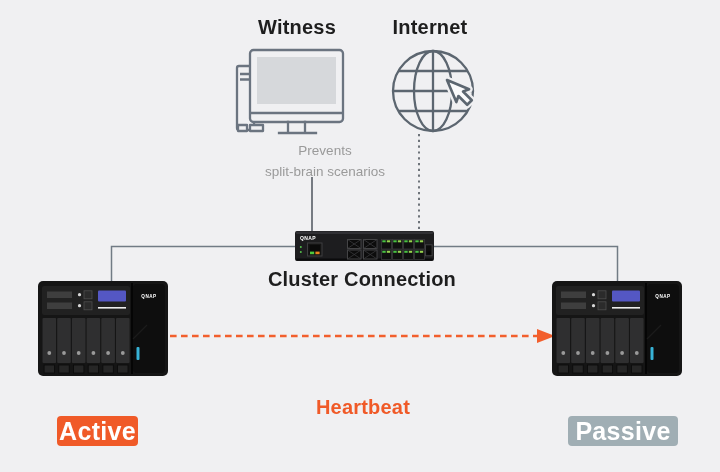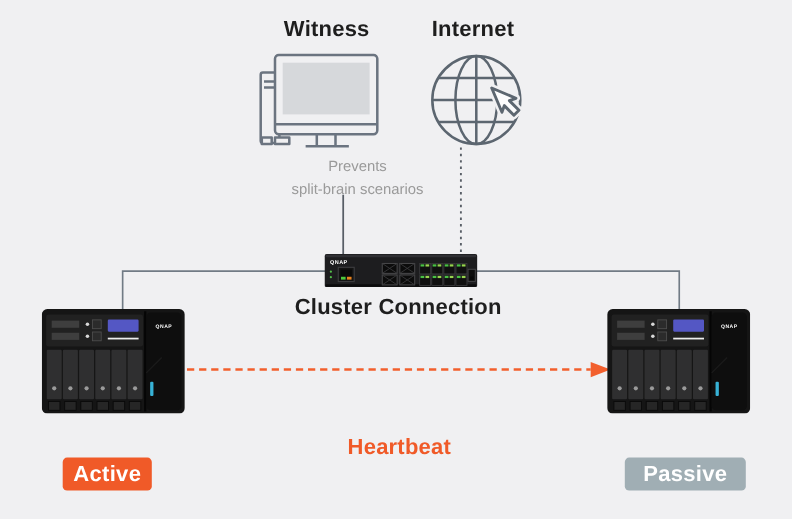--- a/index.html
+++ b/index.html
@@ -7,21 +7,21 @@
   .stage{
     position:relative;width:720px;height:472px;background:#F0F0F2;overflow:hidden;
   }
   .abs{position:absolute;}
   .centered{transform:translateX(-50%);white-space:nowrap;text-align:center;}
   .lbl{font-weight:bold;font-size:20px;color:#1E1E1E;letter-spacing:.2px;}
   .caption{font-size:13.5px;color:#9A9A9A;line-height:1.55;}
   .accent{color:#F05A28;}
   .badge{
     height:30px;border-radius:4px;display:flex;align-items:center;justify-content:center;
-    color:#FFFFFF;font-weight:bold;font-size:20px;letter-spacing:.3px;
+    color:#FFFFFF;font-weight:bold;font-size:25px;letter-spacing:.3px;
   }
   .badge-active{background:#F05A28;}
   .badge-passive{background:#A0AEB4;}
   svg{display:block;}
 </style>
 </head>
 <body>
 
 <div class="stage">
 

